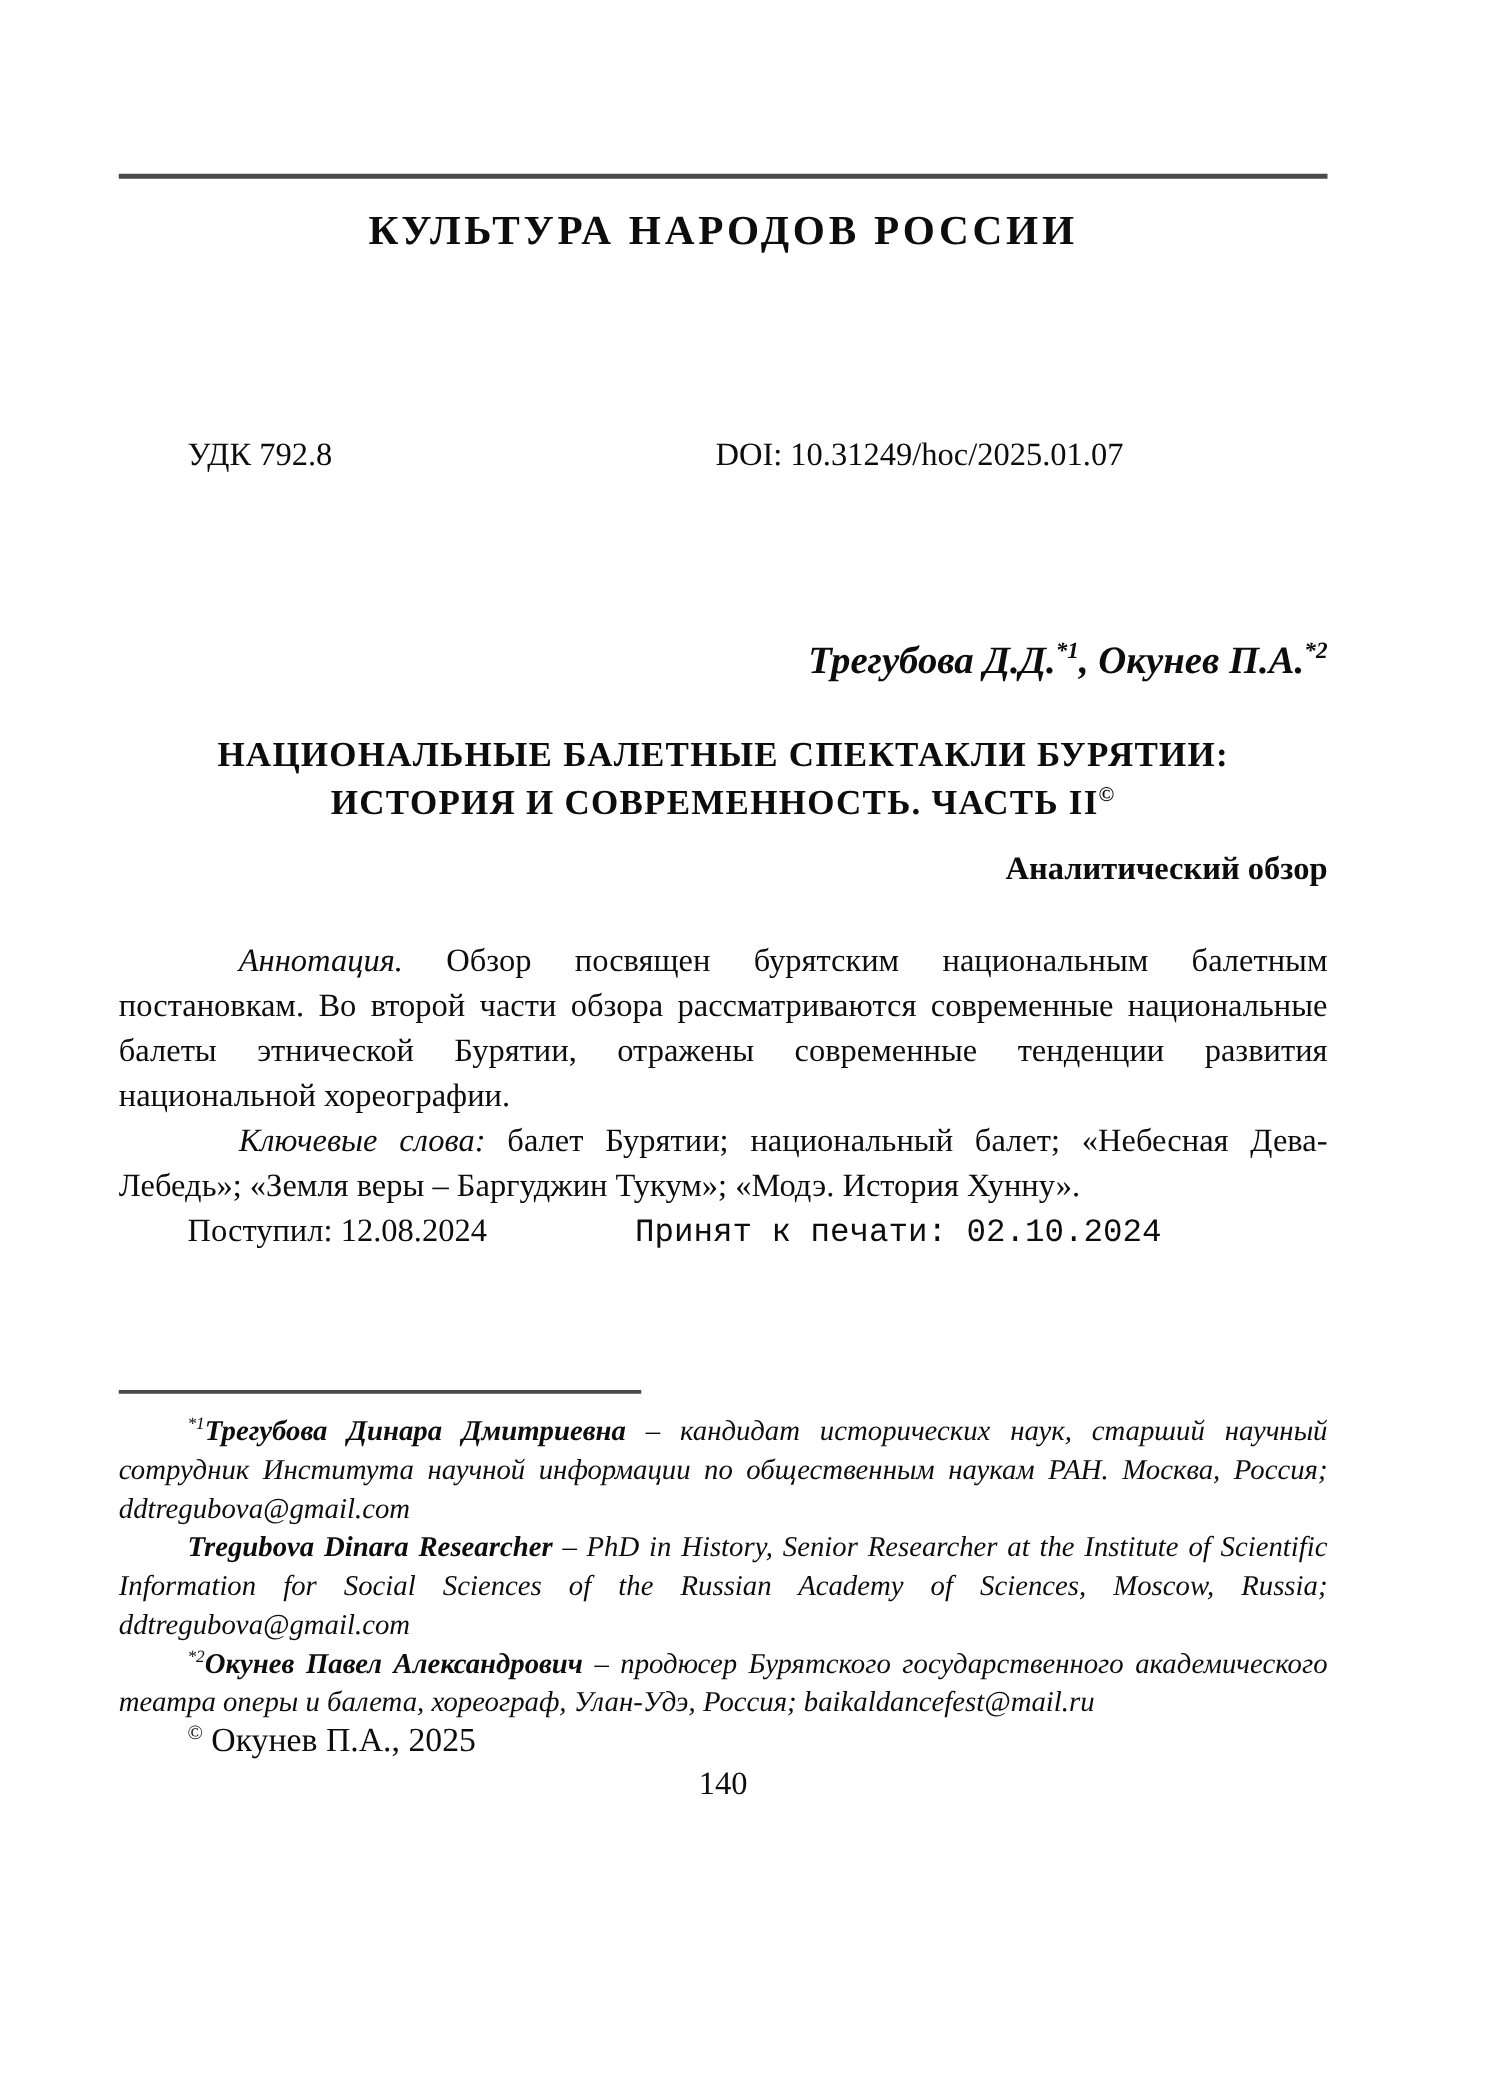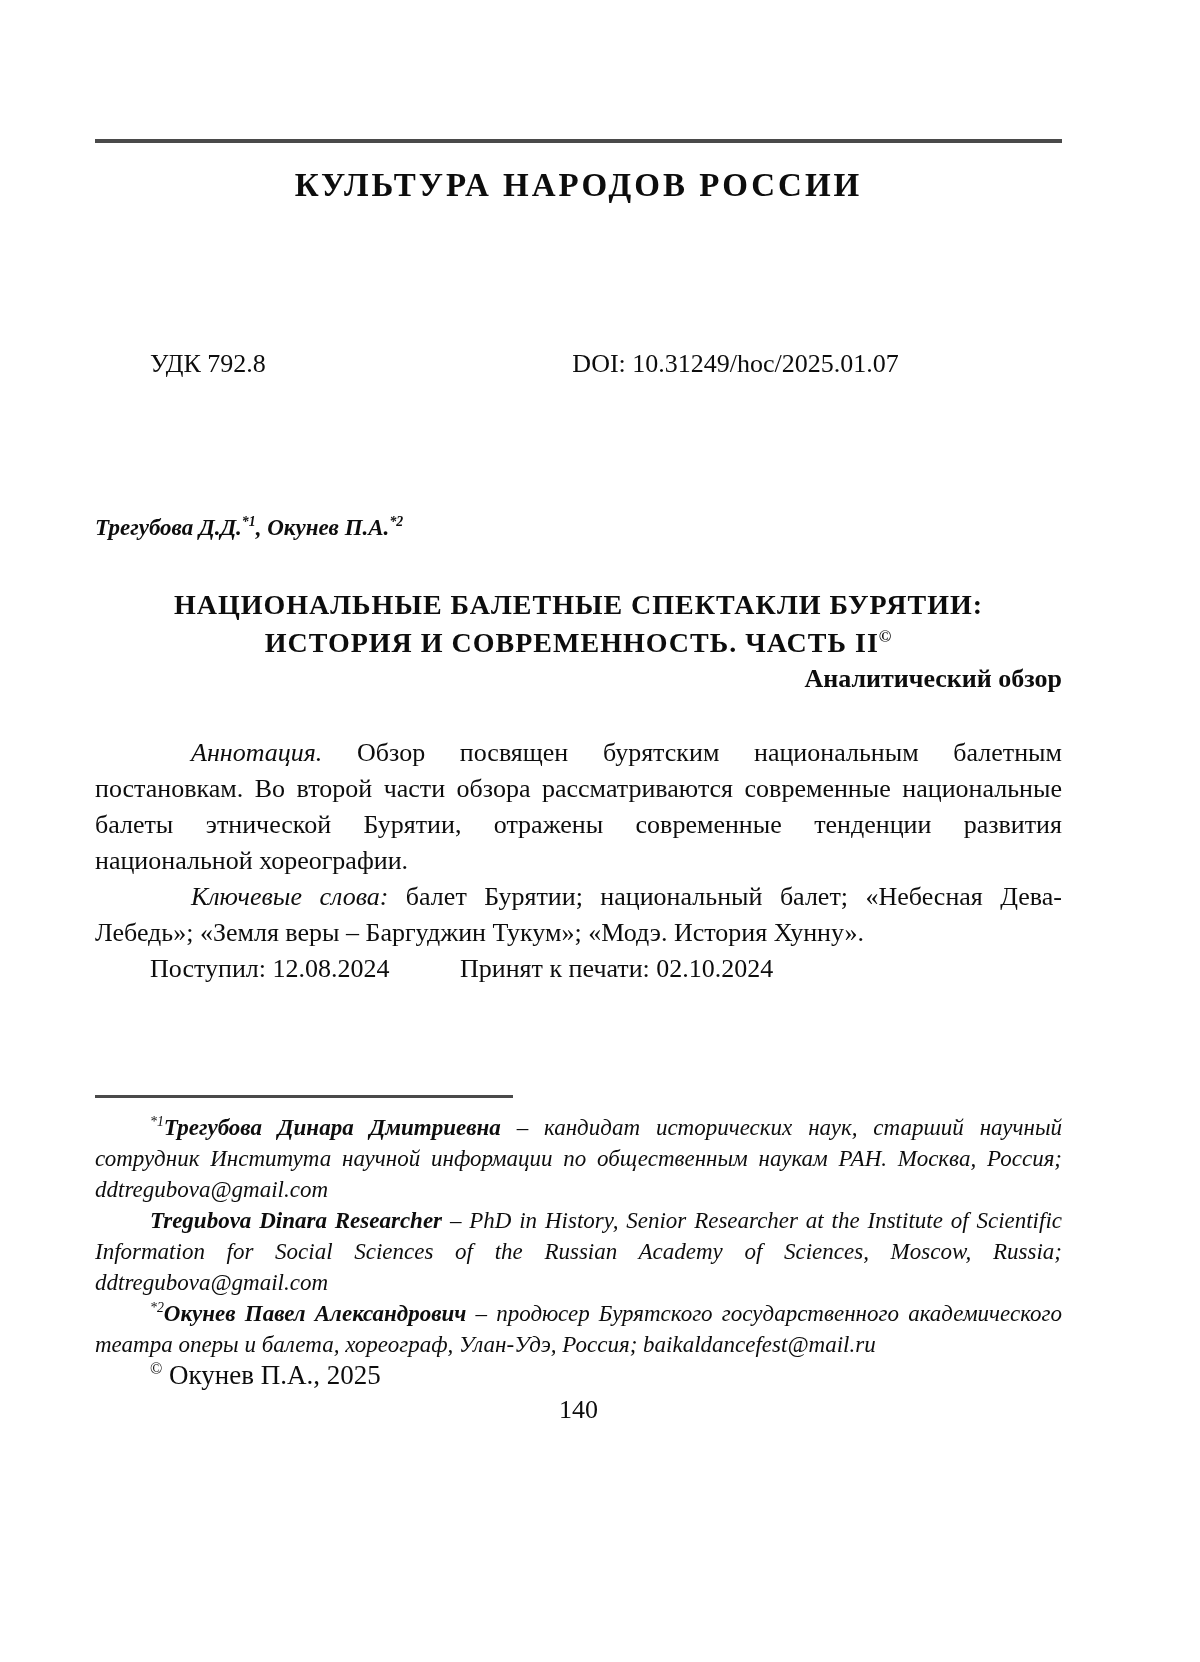--- a/index.html
+++ b/index.html
@@ -33,28 +33,28 @@
   }
   .meta-row {
     margin: 139px 0 0 0;
     font-size: 26px;
     line-height: 36px;
     text-indent: 55px;
   }
   .meta-row .doi { margin-left: 300px; }
   .authors-line {
     margin: 128px 0 0 0;
-    font-size: 23px;
+    font-size: 31px;
     line-height: 36px;
     font-weight: bold;
     font-style: italic;
-    text-align: left;
+    text-align: right;
   }
   .article-title {
-    margin: 40px 0 0 0;
+    margin: 40px 0 16px 0;
     font-size: 28px;
     line-height: 38px;
     font-weight: bold;
     letter-spacing: 1px;
     text-align: center;
   }
   .subtitle {
     margin: 0;
     font-size: 26px;
     line-height: 33px;
@@ -69,21 +69,21 @@
     text-indent: 55px;
   }
   .abstract { margin-top: 40px; }
   .italic { font-style: italic; margin-left: 41px; }
   .dates-row {
     margin: 0;
     font-size: 26px;
     line-height: 36px;
     text-indent: 55px;
   }
-  .dates-row .accepted { margin-left: 64px; }
+  .dates-row .accepted { margin-left: 112px; font-family: Liberation Mono, monospace; }
   .footnote-rule {
     margin-top: 108px;
     height: 3px;
     width: 418px;
     background: #4a4a4a;
   }
   .footnotes { margin-top: 14px; }
   .footnote {
     margin: 0;
     font-size: 23px;

